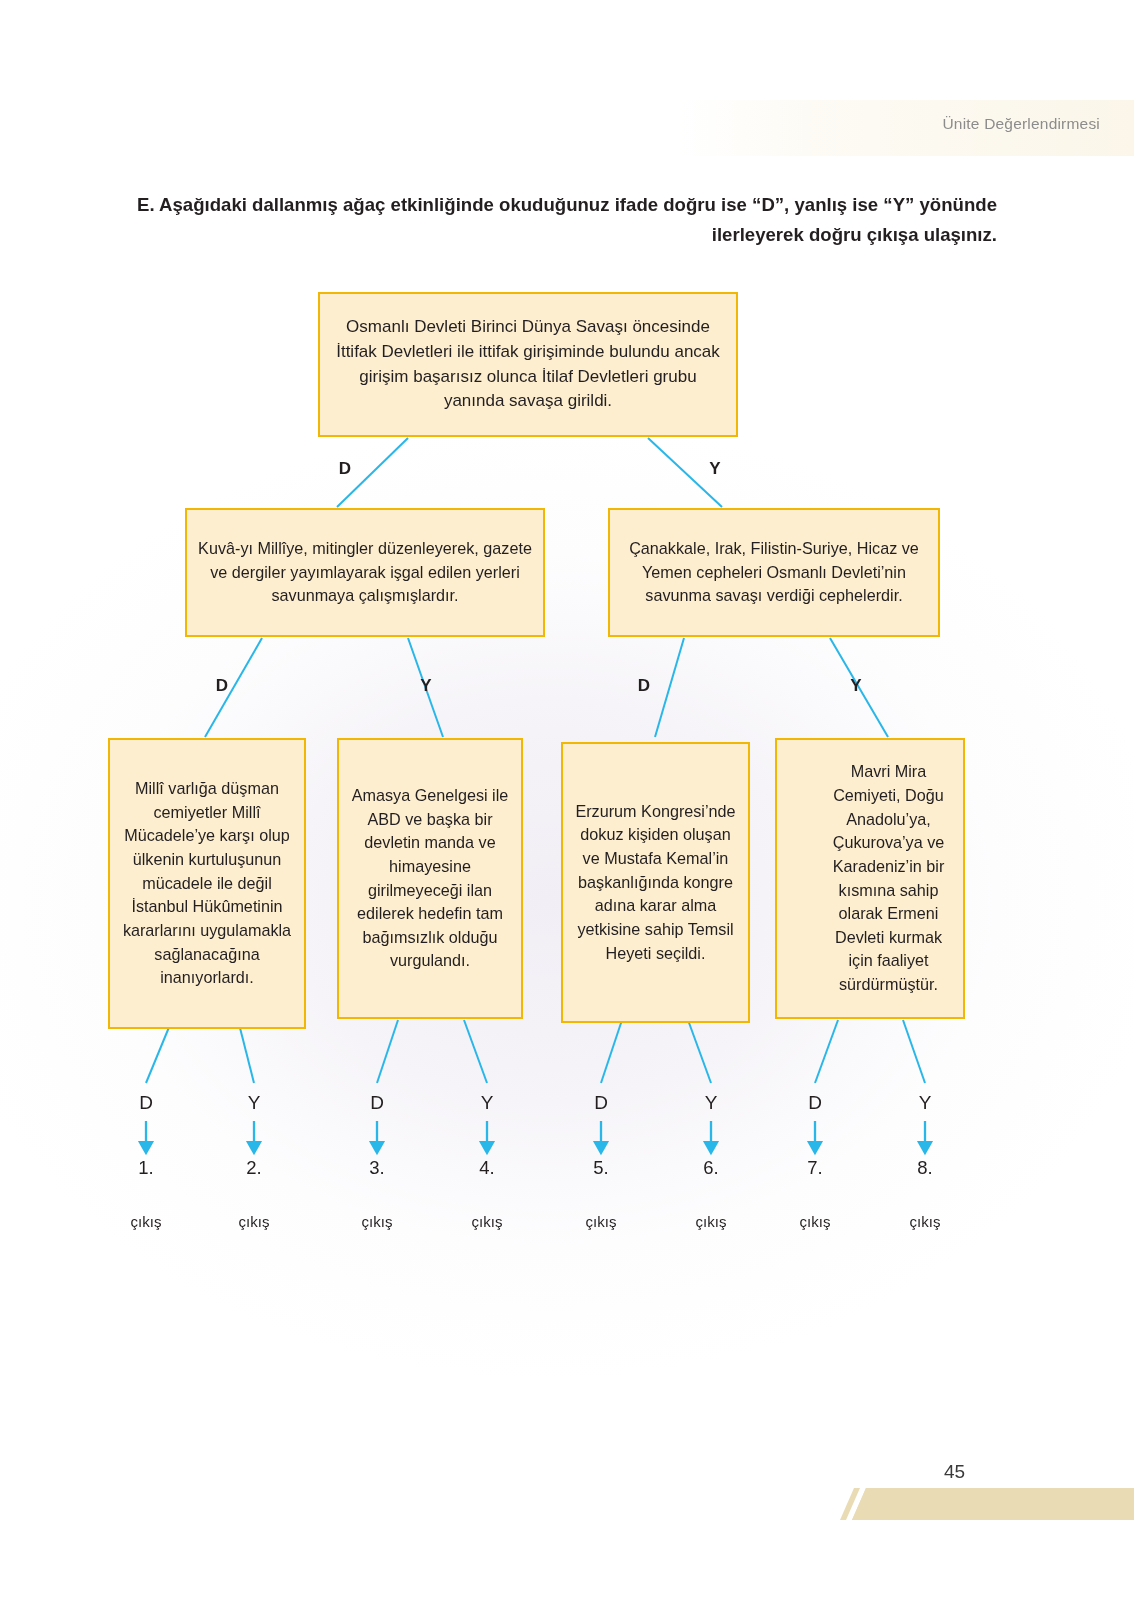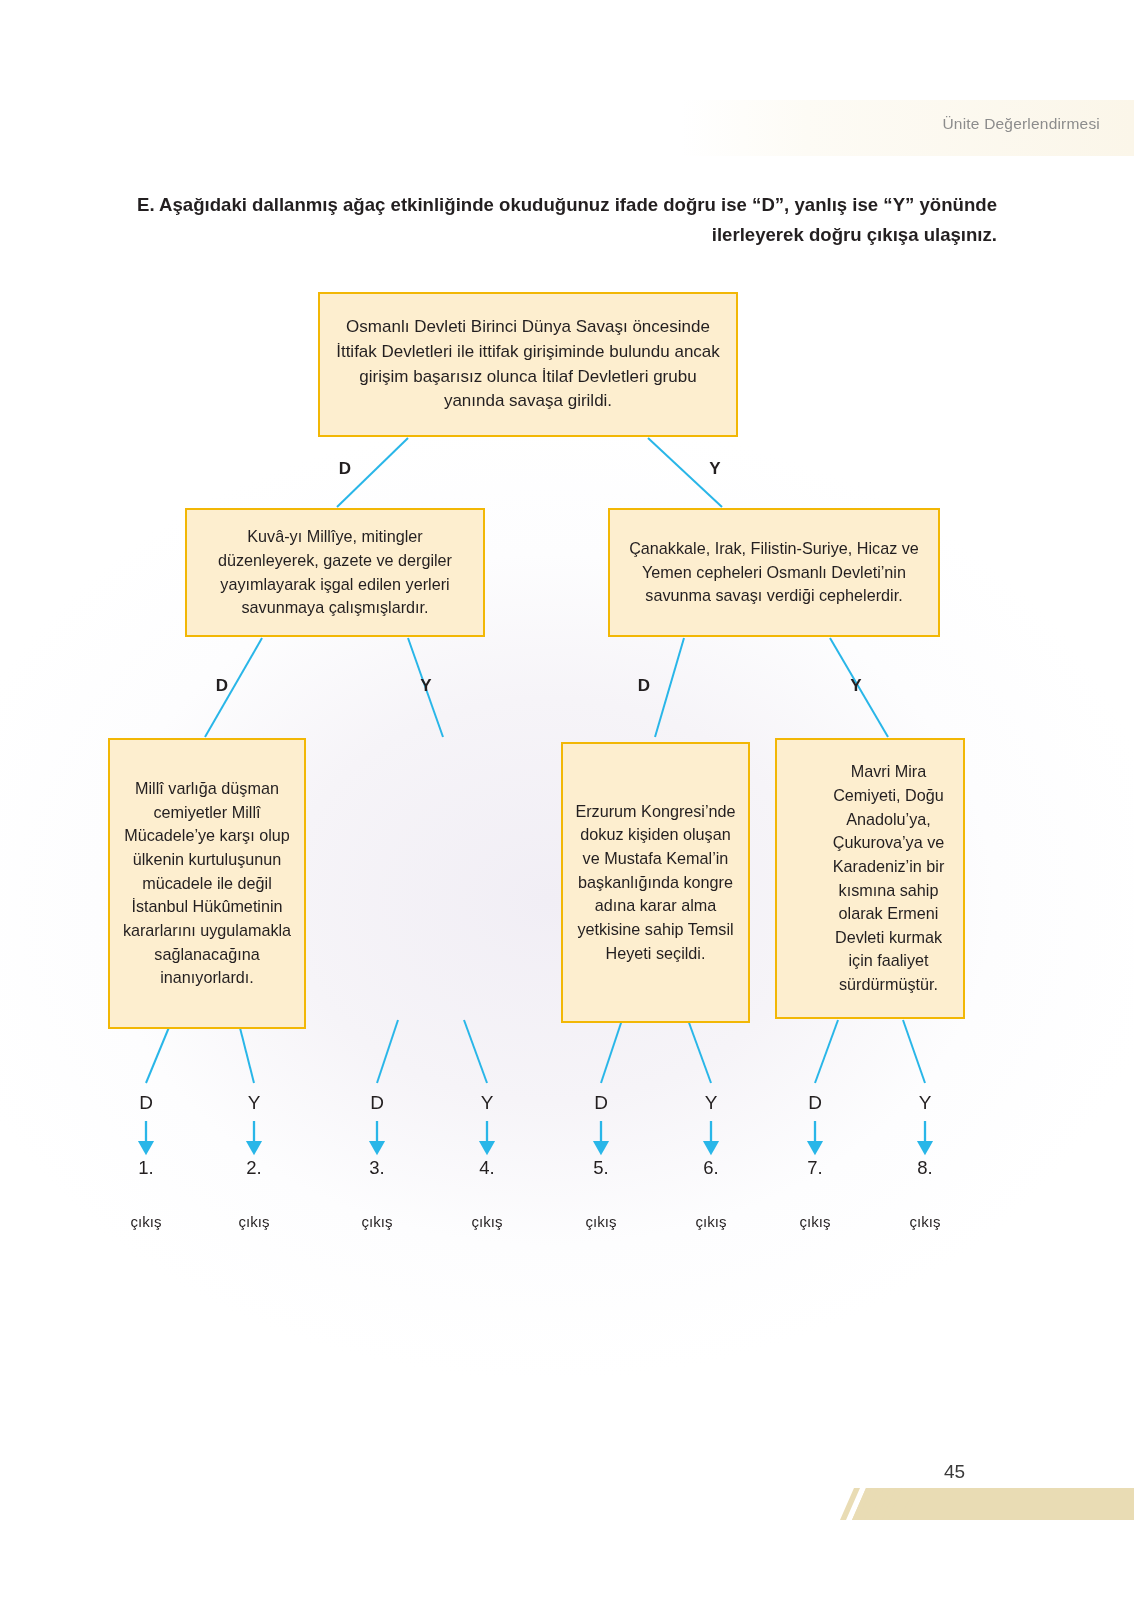--- a/index.html
+++ b/index.html
@@ -36,21 +36,21 @@
   .node{
     position:absolute;box-sizing:border-box;
     background:#fdeecf;border:2px solid #f2b705;
     display:flex;align-items:center;justify-content:center;
     text-align:center;color:#231f20;
     font-size:16.6px;line-height:1.47;
     padding:6px 8px;
   }
   .node.n-small{font-size:16.2px;line-height:1.46;}
   #node-root{left:318px;top:292px;width:420px;height:145px;font-size:17px;}
-  #node-l2-0{left:185px;top:508px;width:300px;height:129px;}
+  #node-l2-0{left:185px;top:508px;width:360px;height:129px;}
   #node-l2-1{left:608px;top:508px;width:332px;height:129px;}
   #node-l3-0{left:108px;top:738px;width:198px;height:291px;}
   #node-l3-1{left:337px;top:738px;width:186px;height:281px;}
   #node-l3-2{left:561px;top:742px;width:189px;height:281px;}
   #node-l3-3{left:775px;top:738px;width:190px;height:281px;padding-left:45px;}
   
   .branch-label{
     position:absolute;font-size:17px;font-weight:bold;color:#231f20;
     width:30px;text-align:center;
   }
@@ -133,20 +133,21 @@
 
   <div class="node n-small" id="node-l2-0">Kuvâ-yı Millîye, mitingler düzenleyerek, gazete ve dergiler yayımlayarak işgal edilen yerleri savunmaya çalışmışlardır.</div>
   <div class="node n-small" id="node-l2-1">Çanakkale, Irak, Filistin-Suriye, Hicaz ve Yemen cepheleri Osmanlı Devleti’nin savunma savaşı verdiği cephelerdir.</div>
 
   <div class="branch-label" style="left:207px;top:676px;">D</div>
   <div class="branch-label" style="left:411px;top:676px;">Y</div>
   <div class="branch-label" style="left:629px;top:676px;">D</div>
   <div class="branch-label" style="left:841px;top:676px;">Y</div>
 
   <div class="node n-small" id="node-l3-0">Millî varlığa düşman cemiyetler Millî Mücadele’ye karşı olup ülkenin kurtuluşunun mücadele ile değil İstanbul Hükûmetinin kararlarını uygulamakla sağlanacağına inanıyorlardı.</div>
+  <div class="node n-small" id="node-l3-1">Amasya Genelgesi ile  ABD ve başka bir devletin manda ve himayesine girilmeyeceği ilan edilerek hedefin tam bağımsızlık olduğu vurgulandı.</div>
   <div class="node n-small" id="node-l3-2">Erzurum Kongresi’nde dokuz kişiden oluşan ve Mustafa Kemal’in başkanlığında kongre adına karar alma yetkisine sahip Temsil Heyeti seçildi.</div>
   <div class="node n-small" id="node-l3-3">Mavri Mira Cemiyeti, Doğu Anadolu’ya, Çukurova’ya ve Karadeniz’in bir kısmına sahip olarak Ermeni Devleti kurmak için faaliyet sürdürmüştür.</div>
 
   <div class="exit-label" style="left:129px;top:1092px;">D</div>
   <div class="exit-label" style="left:237px;top:1092px;">Y</div>
   <div class="exit-label" style="left:360px;top:1092px;">D</div>
   <div class="exit-label" style="left:470px;top:1092px;">Y</div>
   <div class="exit-label" style="left:584px;top:1092px;">D</div>
   <div class="exit-label" style="left:694px;top:1092px;">Y</div>
   <div class="exit-label" style="left:798px;top:1092px;">D</div>

